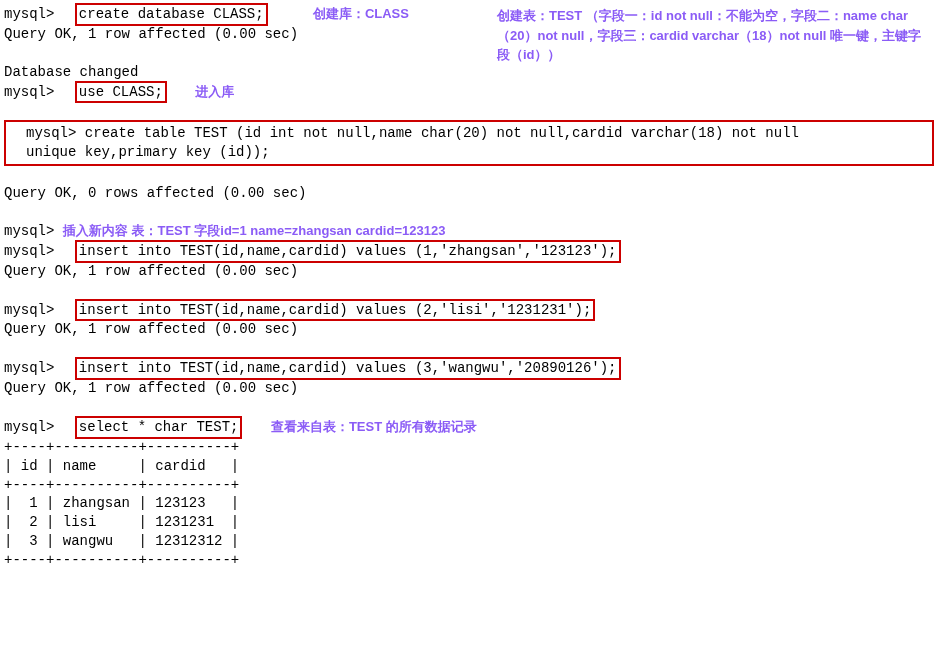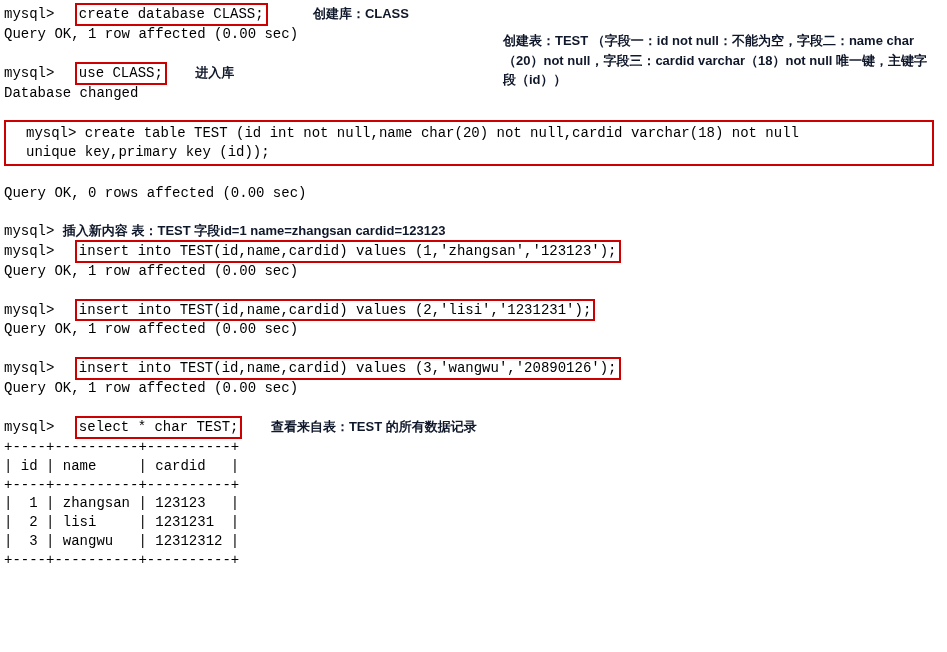--- a/index.html
+++ b/index.html
@@ -23,33 +23,32 @@
       margin: -1px 12px;
     }
     .box-wide {
       border: 2px solid #c00;
       padding: 2px 20px;
       margin: 18px 0;
       max-width: 930px;
       box-sizing: border-box;
     }
     .ann {
-      color: #0f172a;
+      color: #8b5cf6;
       font-family: "Microsoft YaHei", Arial, sans-serif;
       font-weight: bold;
       font-size: 13px;
     }
     .ann-block {
       position: absolute;
       top: 2px;
-      right: 10px;
+      right: 16px;
       width: 430px;
       white-space: normal;
       line-height: 1.5;
-      margin-top: 25px;
     }
     .ann-inline {
       margin-left: 8px;
     }
     pre.table {
       font-family: "Courier New", monospace;
       margin: 0;
       line-height: 1.35;
     }
     .relpos { position: relative; }
@@ -64,27 +63,27 @@
   <div class="line">
     <span class="prompt">mysql&gt;</span>
     <span class="box">create database CLASS;</span>
     &nbsp;&nbsp;<span class="ann ann-inline">创建库：CLASS</span>
   </div>
 
   <div class="line">Query OK, 1 row affected (0.00 sec)</div>
 
   <div class="line">&nbsp;</div>
 
+  <div class="line">Database changed</div>
+
   <div class="line">
     <span class="prompt">mysql&gt;</span>
     <span class="box">use CLASS;</span>
     <span class="ann ann-inline">进入库</span>
   </div>
-
-  <div class="line">Database changed</div>
 
   <div class="box-wide">
     <div class="line">
       <span class="prompt">mysql&gt;</span>
       <span>create table TEST (id int not null,name char(20) not null,cardid varchar(18) not null</span>
     </div>
     <div class="line">unique key,primary key (id));</div>
   </div>
 
   <div class="line">Query OK, 0 rows affected (0.00 sec)</div>

